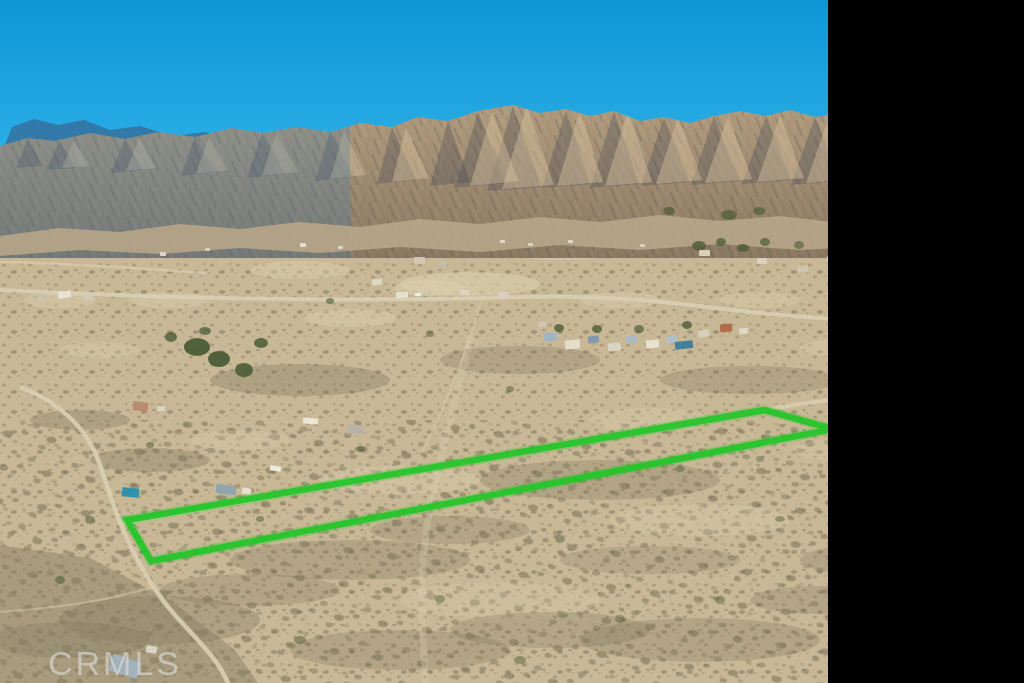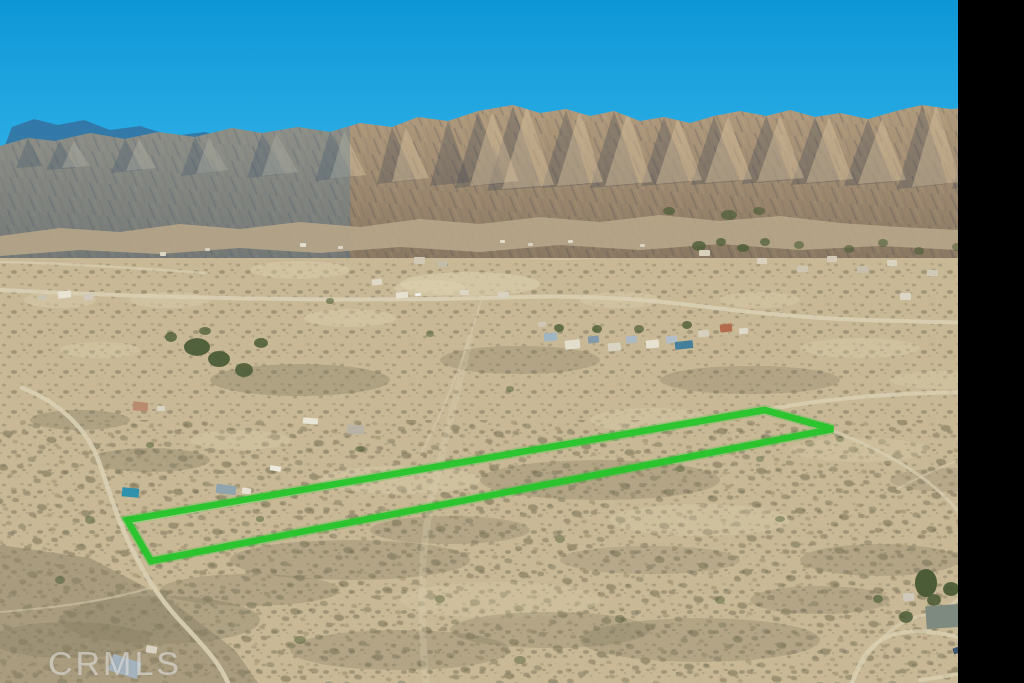--- a/index.html
+++ b/index.html
@@ -1,17 +1,17 @@
 <!DOCTYPE html>
 <html><head>
 <meta charset="utf-8">
 <style>
   html,body{margin:0;padding:0;background:#000;}
   .stage{
-    position:relative;width:958px;height:683px;overflow:hidden;
+    position:relative;width:828px;height:683px;overflow:hidden;
     font-family:"Liberation Sans",sans-serif;
   }
   .stage svg{display:block;width:1024px;height:683px;}
   .watermark{
     position:absolute;left:48px;top:644px;
     font-size:34px;font-weight:400;letter-spacing:3px;
     color:rgba(236,236,236,0.55);
     text-shadow:0 0 2px rgba(120,110,90,0.25);
     user-select:none;pointer-events:none;
   }

